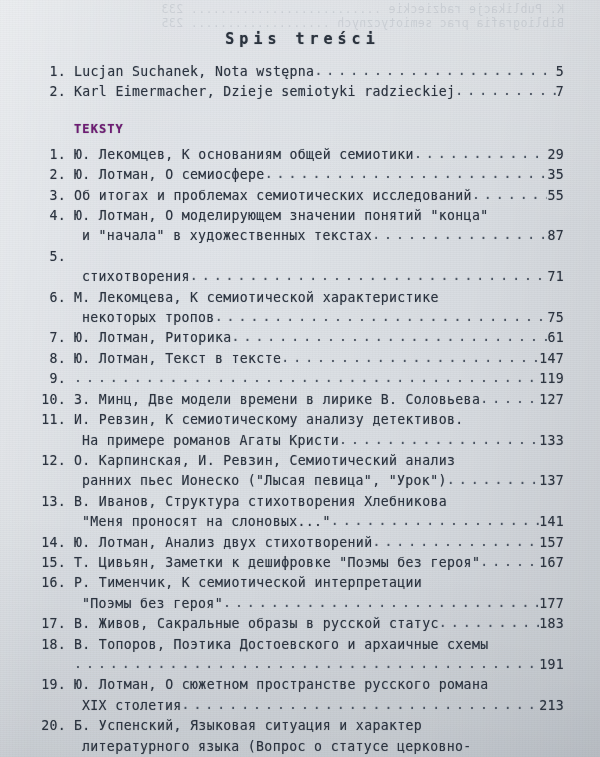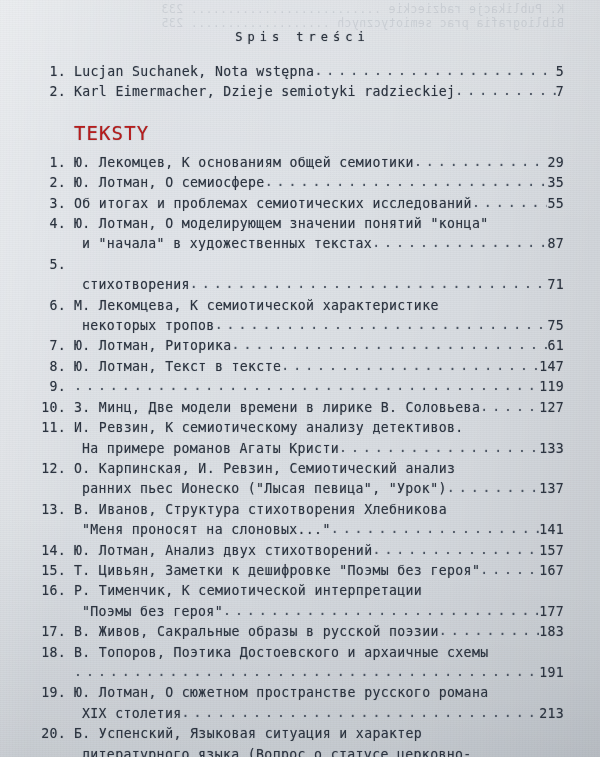--- a/index.html
+++ b/index.html
@@ -64,23 +64,23 @@
     z-index: 3;
     color: #2c3440;
   }
 
   .doc-title {
     position: absolute;
     top: 30px;
     left: 0;
     width: 600px;
     text-align: center;
-    font-size: 12px;
+    font-size: 15px;
     letter-spacing: 5.0px;
-    font-weight: 400;
+    font-weight: 700;
     text-indent: 5px;
     color: #2b333e;
     text-shadow: 0 0 1.1px rgba(44,52,64,.55);
   }
 
   .list {
     position: absolute;
     left: 36px;
     width: 528px;
     top: 0;
@@ -127,25 +127,25 @@
     text-align: right;
     padding-left: 0px;
   }
 
   
   .cont .num { visibility: hidden; }
   .cont .dot-after-num { visibility: hidden; }
   .cont .ttl { padding-left: 8px; }
 
   .section-head {
-    font-size: 19px;
-    font-weight: 400;
+    font-size: 12px;
+    font-weight: 700;
     letter-spacing: 1.1px;
     padding-left: 38px;
-    color: #b91c1c;
+    color: #701a75;
     text-shadow: 0 0 1.0px rgba(40,48,57,.6);
   }
 
   .gap-sm { height: 9px; }
   .gap-lg { height: 19px; }
 </style>
 </head>
 <body>
 
 <div class="paper"></div>
@@ -322,21 +322,21 @@
         <div class="row entry cont">
           <span class="num"></span>
           <span class="dot-after-num"></span>
           <span class="ttl">"Поэмы без героя"</span>
           <span class="leader">..........................................................................................</span>
           <span class="pg">177</span>
         </div>
         <div class="row entry">
           <span class="num">17.</span>
           <span class="dot-after-num"></span>
-          <span class="ttl">В. Живов, Сакральные образы в русской поэзии</span>
+          <span class="ttl">В. Живов, Сакральные образы в русской статус</span>
           <span class="leader">..........................................................................................</span>
           <span class="pg">183</span>
         </div>
         <div class="row entry noleader">
           <span class="num">18.</span>
           <span class="dot-after-num"></span>
           <span class="ttl">В. Топоров, Поэтика Достоевского и архаичные схемы</span>
         </div>
         <div class="row entry cont">
           <span class="num"></span>

